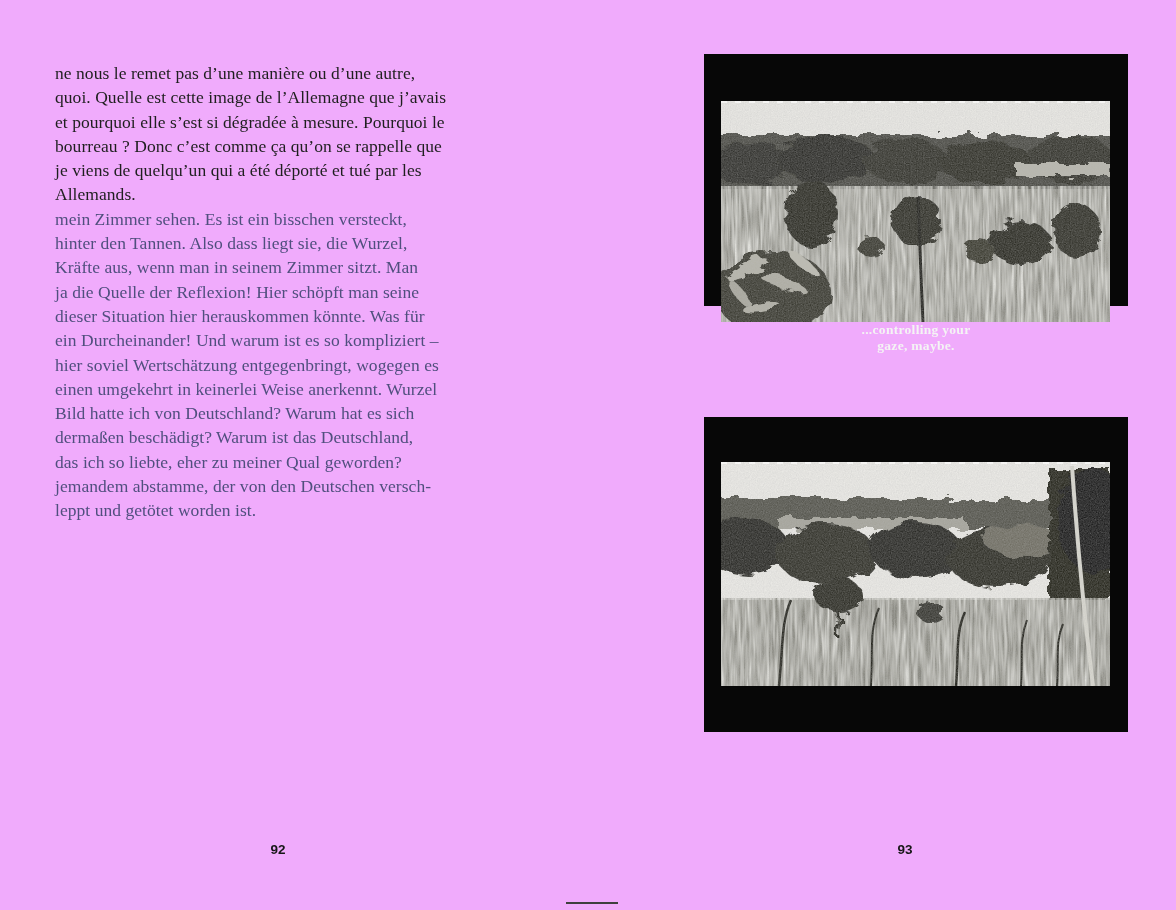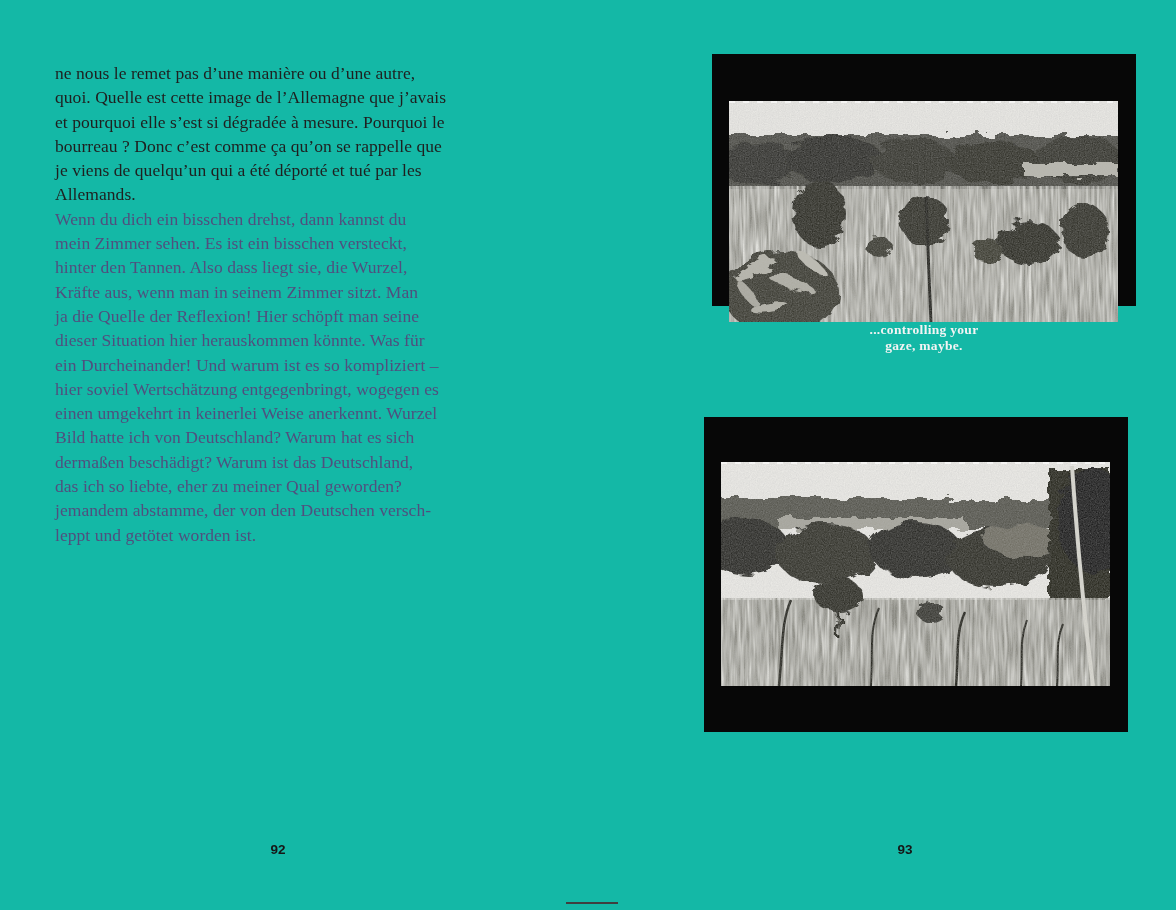--- a/index.html
+++ b/index.html
@@ -1,28 +1,28 @@
 <!DOCTYPE html>
 <html style="--french-text: #1f1f1f; --german-text: #504f7e; --frame-black: #070707; --caption-white: #f4f4f4; --page-number: #161616; --rule: #3f3f3f;"><head>
 <meta charset="utf-8">
 <style>
   * { margin:0; padding:0; box-sizing:border-box; }
   html,body { width:1176px; height:910px; background:#ffffff; }
   body { font-family:"Liberation Serif","DejaVu Serif",serif; }
-  .spread { position:relative; width:1176px; height:910px; background:#14b8a6; overflow:hidden; }
+  .spread { position:relative; width:1176px; height:910px; background:#f0abfc; overflow:hidden; }
 
   
   .textblock { position:absolute; left:55px; top:61px; width:450px; }
   .line { white-space:nowrap; height:24.3px; line-height:24.3px; font-size:17.5px; letter-spacing:0.05px; }
   .para-french { color:var(--french-text,#1f1f1f); }
   .para-german { color:var(--german-text,#504f7e); }
 
   
   .still { position:absolute; left:704px; width:424px; background:var(--frame-black,#070707); }
-  .still-1 { top:54px; height:252px;margin-left:8px; }
+  .still-1 { top:54px; height:252px; }
   .still-2 { top:417px; height:315px; }
   .photo { position:absolute; left:17px; width:389px; overflow:hidden; background:#8e8d85; }
   .still-1 .photo { top:47px; height:221px; }
   .still-2 .photo { top:45px; height:224px; }
   .photo svg { display:block; width:100%; height:100%; }
   .photo::before { content:""; position:absolute; top:0; left:0; right:0; height:2px; z-index:2;
     background:repeating-linear-gradient(90deg, rgba(255,255,255,.65) 0 6px, transparent 6px 14px); }
   .caption { position:absolute; left:0; right:0; top:268px; text-align:center;
     color:var(--caption-white,#f4f4f4); font-weight:700; font-size:13.5px; line-height:16px; letter-spacing:0.3px; }
 
@@ -43,21 +43,20 @@
     <div class="textblock">
       <div class="para-french">
           <div class="line">ne nous le remet pas d’une manière ou d’une autre,</div>
           <div class="line">quoi. Quelle est cette image de l’Allemagne que j’avais</div>
           <div class="line">et pourquoi elle s’est si dégradée à mesure. Pourquoi le</div>
           <div class="line">bourreau ? Donc c’est comme ça qu’on se rappelle que</div>
           <div class="line">je viens de quelqu’un qui a été déporté et tué par les</div>
           <div class="line">Allemands.</div>
         </div>
       <div class="para-german">
-          <div class="line">Wenn du dich ein bisschen drehst, dann kannst du</div>
           <div class="line">mein Zimmer sehen. Es ist ein bisschen versteckt,</div>
           <div class="line">hinter den Tannen. Also dass liegt sie, die Wurzel,</div>
           <div class="line">Kräfte aus, wenn man in seinem Zimmer sitzt. Man</div>
           <div class="line">ja die Quelle der Reflexion! Hier schöpft man seine</div>
           <div class="line">dieser Situation hier herauskommen könnte. Was für</div>
           <div class="line">ein Durcheinander! Und warum ist es so kompliziert –</div>
           <div class="line">hier soviel Wertschätzung entgegenbringt, wogegen es</div>
           <div class="line">einen umgekehrt in keinerlei Weise anerkennt. Wurzel</div>
           <div class="line">Bild hatte ich von Deutschland? Warum hat es sich</div>
           <div class="line">dermaßen beschädigt? Warum ist das Deutschland,</div>

